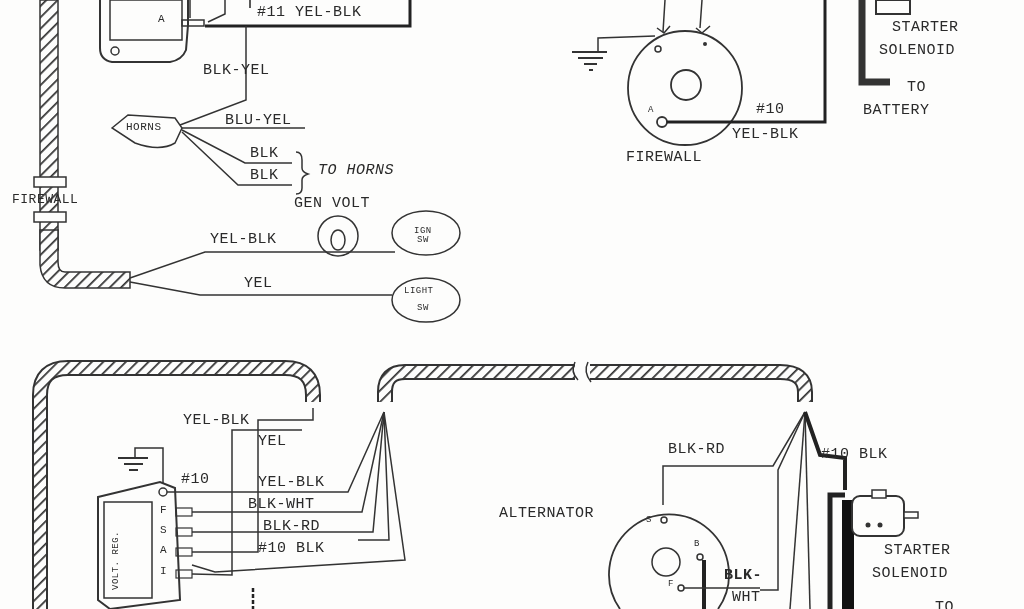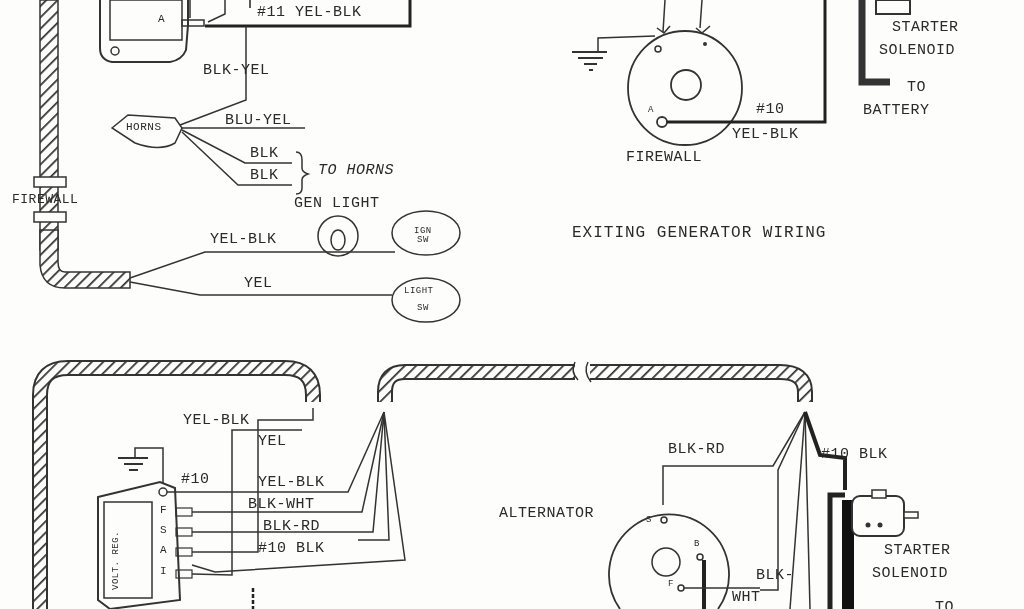--- a/index.html
+++ b/index.html
@@ -165,57 +165,56 @@
 
 <span class="lbl" style="left:257px;top:5px;">#11 YEL-BLK</span>
 <span class="lbl sm" style="left:158px;top:14px;">A</span>
 <span class="lbl" style="left:203px;top:63px;">BLK-YEL</span>
 <span class="lbl sm" style="left:126px;top:122px;">HORNS</span>
 <span class="lbl" style="left:225px;top:113px;font-family:Liberation Mono, monospace;">BLU-YEL</span>
 <span class="lbl" style="left:250px;top:146px;">BLK</span>
 <span class="lbl" style="left:250px;top:168px;">BLK</span>
 <span class="lbl" style="left:318px;top:163px;font-style:italic;">TO HORNS</span>
 <span class="lbl sm" style="left:12px;top:193px;font-size:13px;">FIREWALL</span>
-<span class="lbl" style="left:294px;top:196px;">GEN LIGHT</span>
+<span class="lbl" style="left:294px;top:196px;">GEN VOLT</span>
 <span class="lbl" style="left:210px;top:232px;">YEL-BLK</span>
 <span class="lbl xs" style="left:414px;top:219px;margin-top:8px;">IGN</span>
 <span class="lbl xs" style="left:417px;top:236px;">SW</span>
 <span class="lbl" style="left:244px;top:276px;">YEL</span>
 <span class="lbl xs" style="left:404px;top:287px;text-align:center;">LIGHT</span>
 <span class="lbl xs" style="left:417px;top:304px;">SW</span>
 
 <span class="lbl" style="left:626px;top:150px;">FIREWALL</span>
 <span class="lbl xs" style="left:648px;top:106px;">A</span>
 <span class="lbl" style="left:756px;top:102px;">#10</span>
 <span class="lbl" style="left:732px;top:127px;">YEL-BLK</span>
 <span class="lbl" style="left:892px;top:20px;">STARTER</span>
 <span class="lbl" style="left:879px;top:43px;">SOLENOID</span>
 <span class="lbl" style="left:907px;top:80px;">TO</span>
 <span class="lbl" style="left:842px;top:103px;margin-left:21px;">BATTERY</span>
 
-<span class="lbl title" style="left:572px;top:225px;">EXITING GENERATOR WIRING</span>
 
 <span class="lbl" style="left:183px;top:413px;">YEL-BLK</span>
 <span class="lbl" style="left:258px;top:434px;">YEL</span>
 <span class="lbl" style="left:181px;top:472px;">#10</span>
 <span class="lbl" style="left:258px;top:475px;">YEL-BLK</span>
 <span class="lbl" style="left:248px;top:497px;">BLK-WHT</span>
 <span class="lbl" style="left:263px;top:519px;">BLK-RD</span>
 <span class="lbl" style="left:258px;top:541px;">#10 BLK</span>
 
 <span class="lbl xs vert" style="left:112px;top:590px;">VOLT. REG.</span>
 <span class="lbl sm" style="left:160px;top:505px;">F</span>
 <span class="lbl sm" style="left:160px;top:525px;">S</span>
 <span class="lbl sm" style="left:160px;top:545px;">A</span>
 <span class="lbl sm" style="left:160px;top:566px;">I</span>
 
 <span class="lbl" style="left:499px;top:506px;">ALTERNATOR</span>
 <span class="lbl" style="left:668px;top:442px;">BLK-RD</span>
 <span class="lbl" style="left:821px;top:447px;">#10 BLK</span>
-<span class="lbl" style="left:756px;top:568px;">BLK-</span>
+<span class="lbl" style="left:724px;top:568px;font-weight:bold;">BLK-</span>
 <span class="lbl" style="left:732px;top:590px;">WHT</span>
 <span class="lbl xs" style="left:646px;top:516px;">S</span>
 <span class="lbl xs" style="left:694px;top:540px;">B</span>
 <span class="lbl xs" style="left:668px;top:580px;">F</span>
 <span class="lbl" style="left:884px;top:543px;">STARTER</span>
 <span class="lbl" style="left:872px;top:566px;">SOLENOID</span>
 <span class="lbl" style="left:935px;top:600px;">TO</span>
 
 </div>
 

